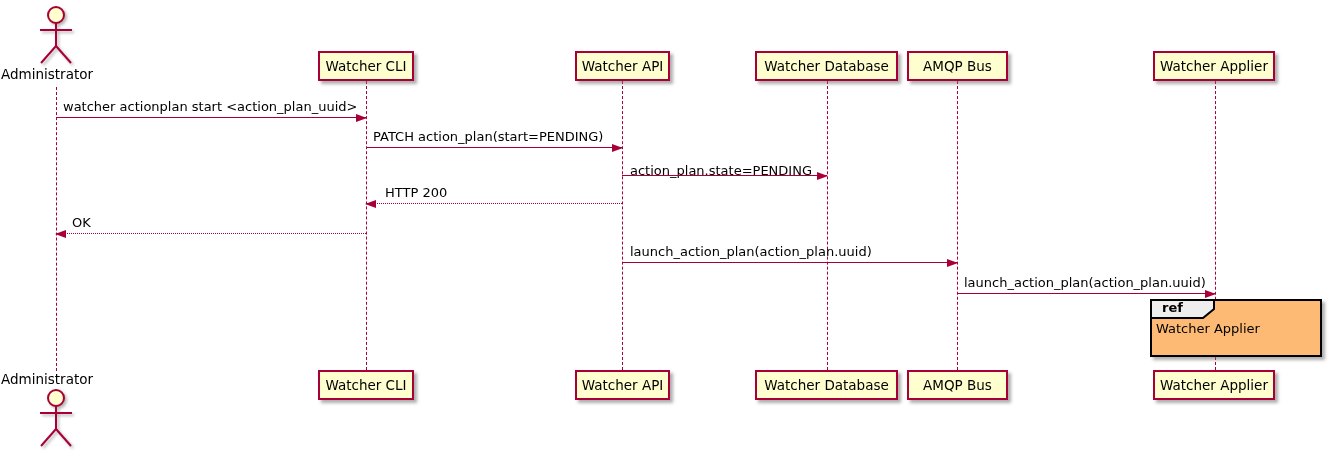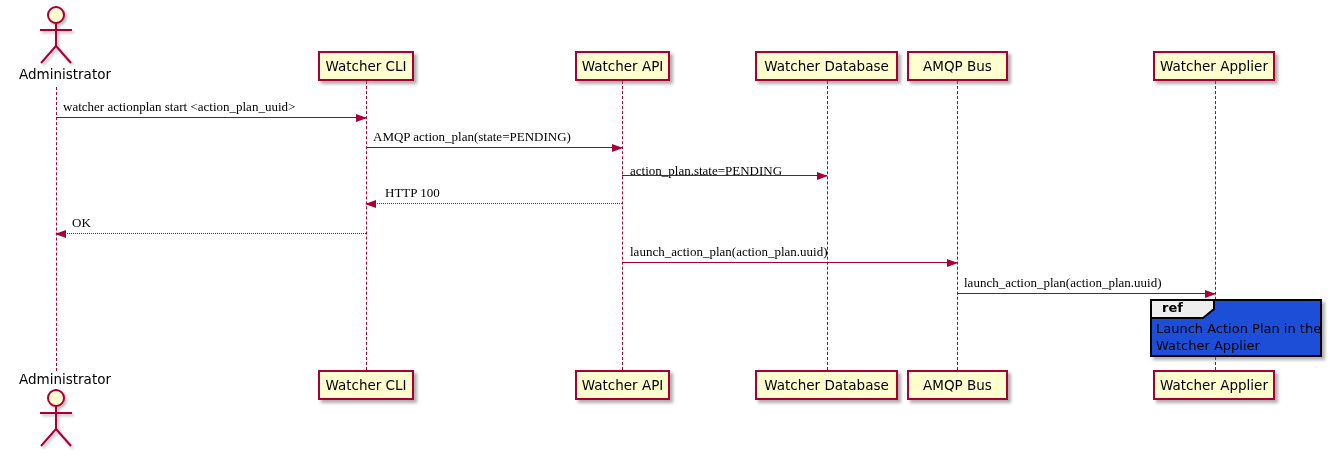--- a/index.html
+++ b/index.html
@@ -31,34 +31,33 @@
     display: flex;
     align-items: center;
     justify-content: center;
     font-size: 13.5px;
     white-space: nowrap;
     padding: 0 5px;
   }
   .actor-label {
     position: absolute;
     width: 110px;
-    text-align: right;
+    text-align: left;
     font-size: 13.5px;
     white-space: nowrap;
   }
   .actor-figure {
     position: absolute;
     filter: drop-shadow(2.5px 2.5px 1.5px rgba(120,120,120,0.55));
   }
   .msg-label {
     position: absolute;
     font-size: 13px;
     white-space: nowrap;
     line-height: 16px;
-    font-family: Liberation Serif, serif;
   }
   .msg-line {
     position: absolute;
     height: 0;
   }
   .msg-line.solid  { border-top: 1px solid var(--border, #A80036); }
   .msg-line.dotted { border-top: 1px dotted var(--border, #A80036); }
   .head-r {
     position: absolute;
     right: -1px; top: -4px;
@@ -73,21 +72,21 @@
     width: 0; height: 0;
     border-top: 4px solid transparent;
     border-bottom: 4px solid transparent;
     border-right: 11px solid var(--border, #A80036);
   }
   .ref-box {
     position: absolute;
     left: 1150px; top: 299px;
     width: 172px; height: 58px;
     box-sizing: border-box;
-    background: #1d4ed8;
+    background: #fdba74;
     border: 2px solid var(--ref_border, #000000);
     box-shadow: 3px 3px 3px rgba(110,110,110,0.55);
   }
   .ref-header {
     position: absolute;
     left: -2px; top: -2px;
     width: 66px; height: 20px;
   }
   .ref-keyword {
     position: absolute;
@@ -119,35 +118,35 @@
   <div class="lifeline" style="left:1215px;top:81px; height:289px;"></div>
 
   <div>
     <div class="msg-label" style="left:63px; top:99px;">watcher actionplan start &lt;action_plan_uuid&gt;</div>
     <div class="msg-line solid" style="left:56px; top:117px; width:310px;">
         <div class="head-r"></div>
       </div>
   </div>
 
   <div>
-    <div class="msg-label" style="left:373px; top:129px;">AMQP action_plan(state=PENDING)</div>
+    <div class="msg-label" style="left:373px; top:129px;">PATCH action_plan(start=PENDING)</div>
     <div class="msg-line solid" style="left:366px; top:147px; width:256px;">
         <div class="head-r"></div>
       </div>
   </div>
 
   <div>
     <div class="msg-label" style="left:630px; top:163px;">action_plan.state=PENDING</div>
     <div class="msg-line solid" style="left:622px; top:175px; width:205px;">
         <div class="head-r"></div>
       </div>
   </div>
 
   <div>
-    <div class="msg-label" style="left:385px; top:185px;">HTTP 100</div>
+    <div class="msg-label" style="left:385px; top:185px;">HTTP 200</div>
     <div class="msg-line dotted" style="left:366px; top:203px; width:256px;">
         <div class="head-l"></div>
       </div>
   </div>
 
   <div>
     <div class="msg-label" style="left:72px; top:215px;text-align:center;">OK</div>
     <div class="msg-line dotted" style="left:56px; top:233px; width:310px;">
         <div class="head-l"></div>
       </div>
@@ -202,18 +201,17 @@
   </div>
 
   <div class="ref-box">
     <div class="ref-header">
       <svg width="66" height="20" viewBox="0 0 66 20">
         <path d="M1,1 H64 V10 L53,19 H1 Z" fill="#EEEEEE" stroke="#000000" stroke-width="2"></path>
       </svg>
       <div class="ref-keyword">ref</div>
     </div>
     <div class="ref-body">
-      <div>Launch Action Plan in the</div>
       <div>Watcher Applier</div>
     </div>
   </div>
 
 </div>
 
 </body></html>

